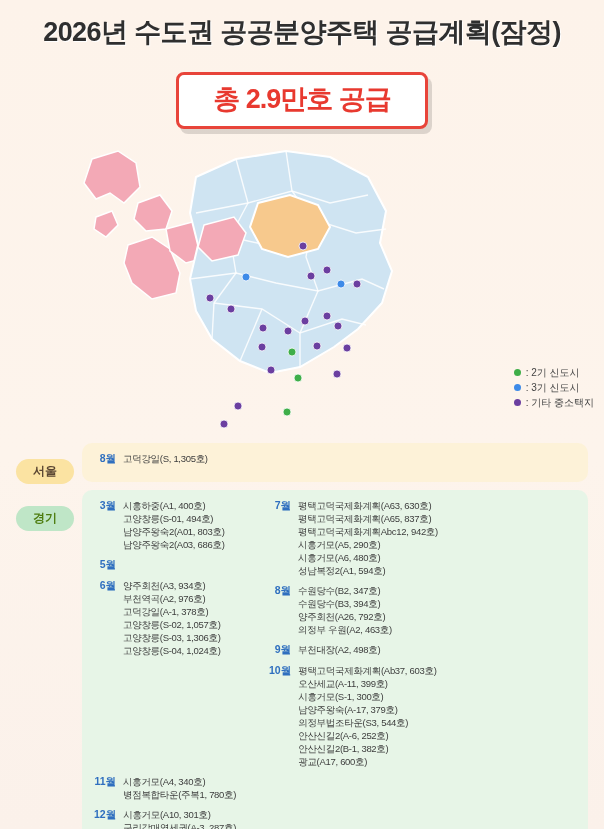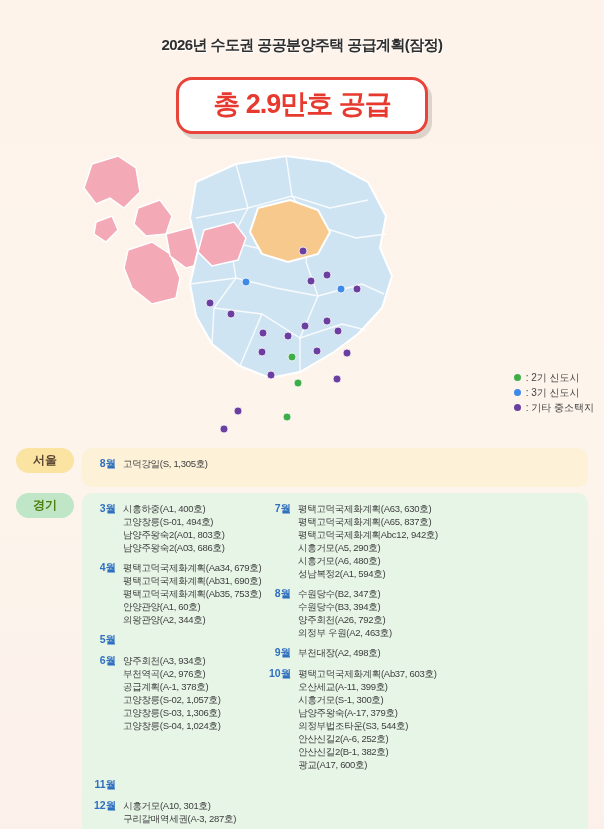--- a/index.html
+++ b/index.html
@@ -18,39 +18,39 @@
   .page {
     width: 604px;
     height: 829px;
     position: relative;
     background: linear-gradient(180deg, #fdf3ea 0%, #fdf4ec 55%, #fbf1ea 100%);
   }
 
   
   .title {
     text-align: center;
-    font-size: 15px;
+    font-size: 27px;
     font-weight: bold;
     color: #2f2f2f;
     letter-spacing: -0.6px;
-    padding-top: 36px;
+    padding-top: 14px;
     text-shadow: 1px 1px 0 #ffffff;
   }
 
   
   .badge-wrap {
     display: flex;
     justify-content: center;
     margin-top: 22px;
   }
   .badge {
     position: relative;
     background: #ffffff;
     border: 3px solid #e8443a;
-    border-radius: 16px;
+    border-radius: 8px;
     padding: 11px 34px 13px 34px;
     box-shadow: 4px 5px 0 rgba(0,0,0,0.13);
   }
   .badge-text {
     font-size: 27px;
     font-weight: bold;
     color: #e8392f;
     letter-spacing: -1px;
     line-height: 1;
   }
@@ -98,21 +98,21 @@
     margin: 0 16px 6px 16px;
   }
   .region-tag {
     width: 58px;
     flex: 0 0 58px;
     text-align: center;
     font-size: 12px;
     font-weight: bold;
     border-radius: 13px;
     padding: 4px 0;
-    margin-top: 0;
+    margin-top: 16px;
     color: #5a4632;
   }
   .tag-seoul { background: #fbe3a2; }
   .tag-gyeonggi { background: #bfe6c7; color:#4d7c0f; }
 
   .region-body {
     flex: 1;
     border-radius: 10px;
     padding: 9px 12px;
     margin-left: 8px;
@@ -257,38 +257,28 @@
         <div class="month-group">
           <div class="month">3월</div>
           <div class="items">
             <div>시흥하중(A1, 400호)</div>
             <div>고양창릉(S-01, 494호)</div>
             <div>남양주왕숙2(A01, 803호)</div>
             <div>남양주왕숙2(A03, 686호)</div>
           </div>
         </div>
         <div class="month-group">
-          <div class="month">4월</div>
-          <div class="items">
-            <div>평택고덕국제화계획(Aa34, 679호)</div>
-            <div>평택고덕국제화계획(Ab31, 690호)</div>
-            <div>평택고덕국제화계획(Ab35, 753호)</div>
-            <div>안양관양(A1, 60호)</div>
-            <div>의왕관양(A2, 344호)</div>
-          </div>
-        </div>
-        <div class="month-group">
           <div class="month">5월</div>
         </div>
         <div class="month-group">
           <div class="month">6월</div>
           <div class="items">
             <div>양주회천(A3, 934호)</div>
             <div>부천역곡(A2, 976호)</div>
-            <div>공급계획(A-1, 378호)</div>
+            <div>고덕강일(A-1, 378호)</div>
             <div>고양창릉(S-02, 1,057호)</div>
             <div>고양창릉(S-03, 1,306호)</div>
             <div>고양창릉(S-04, 1,024호)</div>
           </div>
         </div>
       </div>
 
       <div class="col gy-c2">
         <div class="month-group">
           <div class="month">7월</div>
@@ -327,20 +317,24 @@
             <div>안산신길2(A-6, 252호)</div>
             <div>안산신길2(B-1, 382호)</div>
             <div>광교(A17, 600호)</div>
           </div>
         </div>
       </div>
 
       <div class="col gy-c3">
         <div class="month-group">
           <div class="month">11월</div>
+          <div class="items">
+            <div>시흥거모(A4, 340호)</div>
+            <div>병점복합타운(주복1, 780호)</div>
+          </div>
         </div>
         <div class="month-group">
           <div class="month">12월</div>
           <div class="items">
             <div>시흥거모(A10, 301호)</div>
             <div>구리갈매역세권(A-3, 287호)</div>
 
           </div>
         </div>
       </div>

